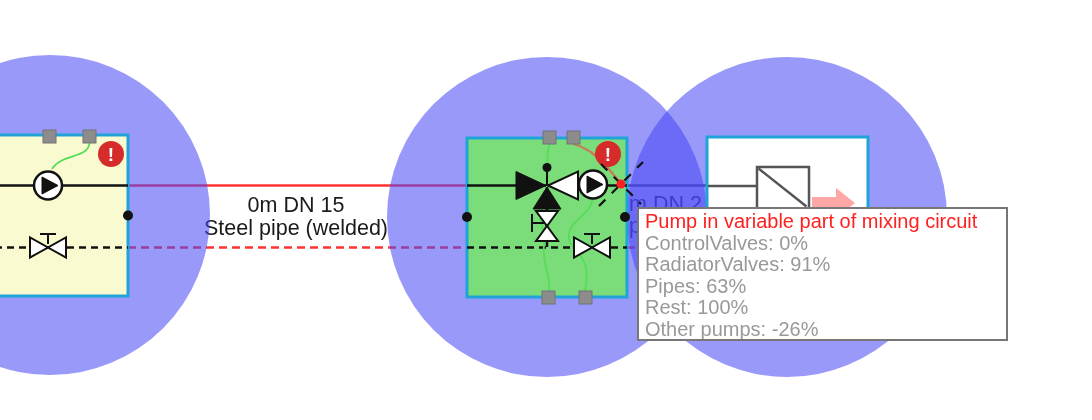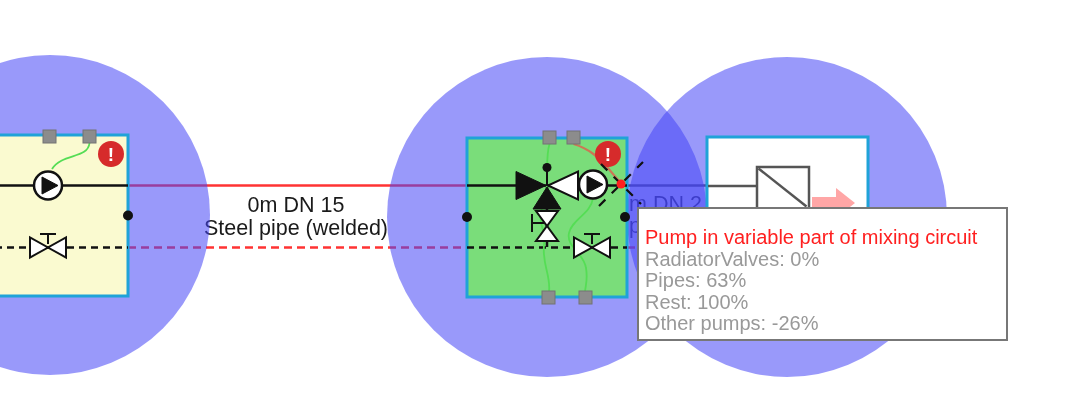--- a/index.html
+++ b/index.html
@@ -27,21 +27,21 @@
   .pump-c {fill:#ffffff;stroke:#111111;stroke-width:2.5;}
   .handle {fill:#8c8c8c;stroke:#737373;stroke-width:1;}
   .node-dot{fill:#111111;}
   .warn-txt{fill:#ffffff;font-weight:bold;font-size:19px;text-anchor:middle;}
   .lbl     {fill:#1a1a1a;font-size:21.5px;}
   .lbl-mid {text-anchor:middle;}
 
   .tooltip{
     position:absolute;left:637px;top:207px;width:371px;height:134px;
     background:#ffffff;border:2px solid #777777;box-sizing:border-box;
-    padding:18px 6px;font-size:20px;line-height:21.5px;white-space:nowrap;
+    padding:2px 6px;font-size:20px;line-height:21.5px;white-space:nowrap;
     overflow:hidden;z-index:5;
   }
   .tt-title{color:#ff2020;}
   .tt-line {color:#999999;}
 </style>
 </head>
 <body>
 
 <div class="stage">
   <svg width="1092" height="420" viewBox="0 0 1092 420">
@@ -153,18 +153,19 @@
       <g>
         <rect x="757" y="167" width="52" height="42" fill="#ffffff" stroke="#555555" stroke-width="2.5"></rect>
         <line x1="758.5" y1="168.5" x2="806.5" y2="206.5" class="pipe-gray"></line>
       </g>
       <polygon points="812,197 836,197 836,188 855,203 836,218 836,209 812,209" fill="#ffa6a6"></polygon>
     </g>
   </svg>
 
   <div class="tooltip">
     <div class="tt-title">Pump in variable part of mixing circuit</div>
-    <div class="tt-line">RadiatorValves: 0%</div>
+    <div class="tt-line">ControlValves: 0%</div>
+    <div class="tt-line">RadiatorValves: 91%</div>
     <div class="tt-line">Pipes: 63%</div>
     <div class="tt-line">Rest: 100%</div>
     <div class="tt-line">Other pumps: -26%</div>
   </div>
 </div>
 
 </body></html>

